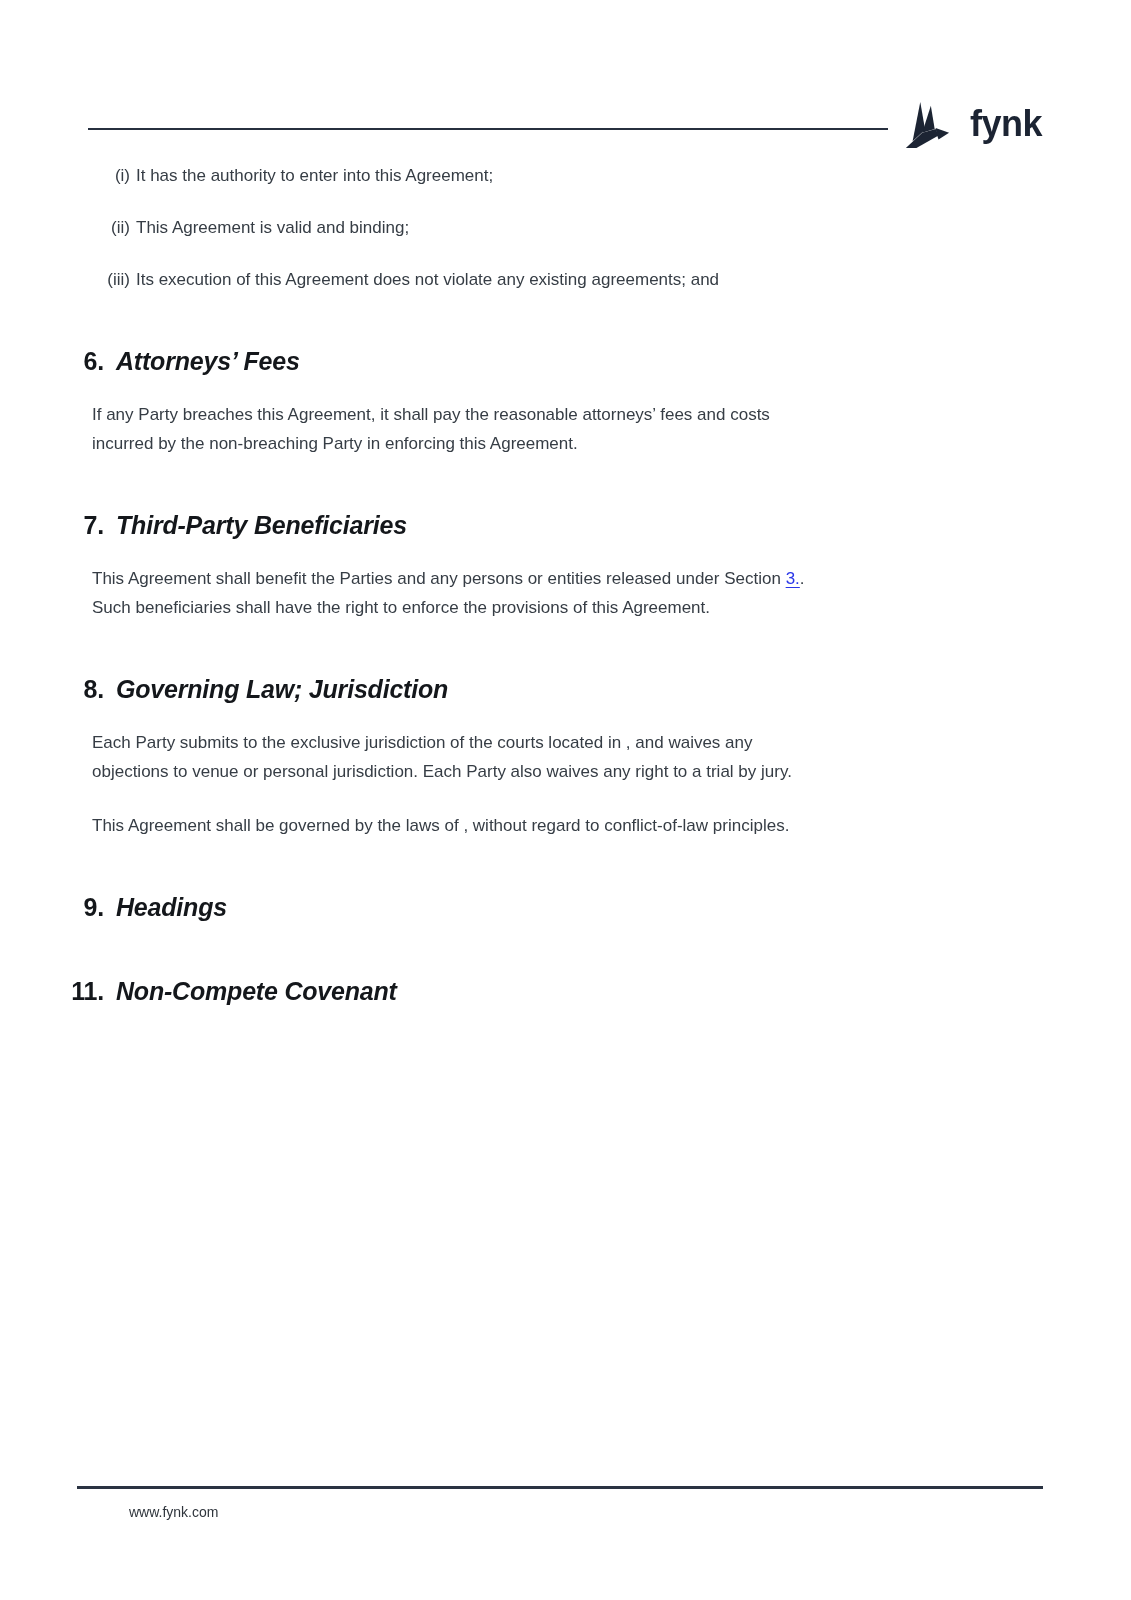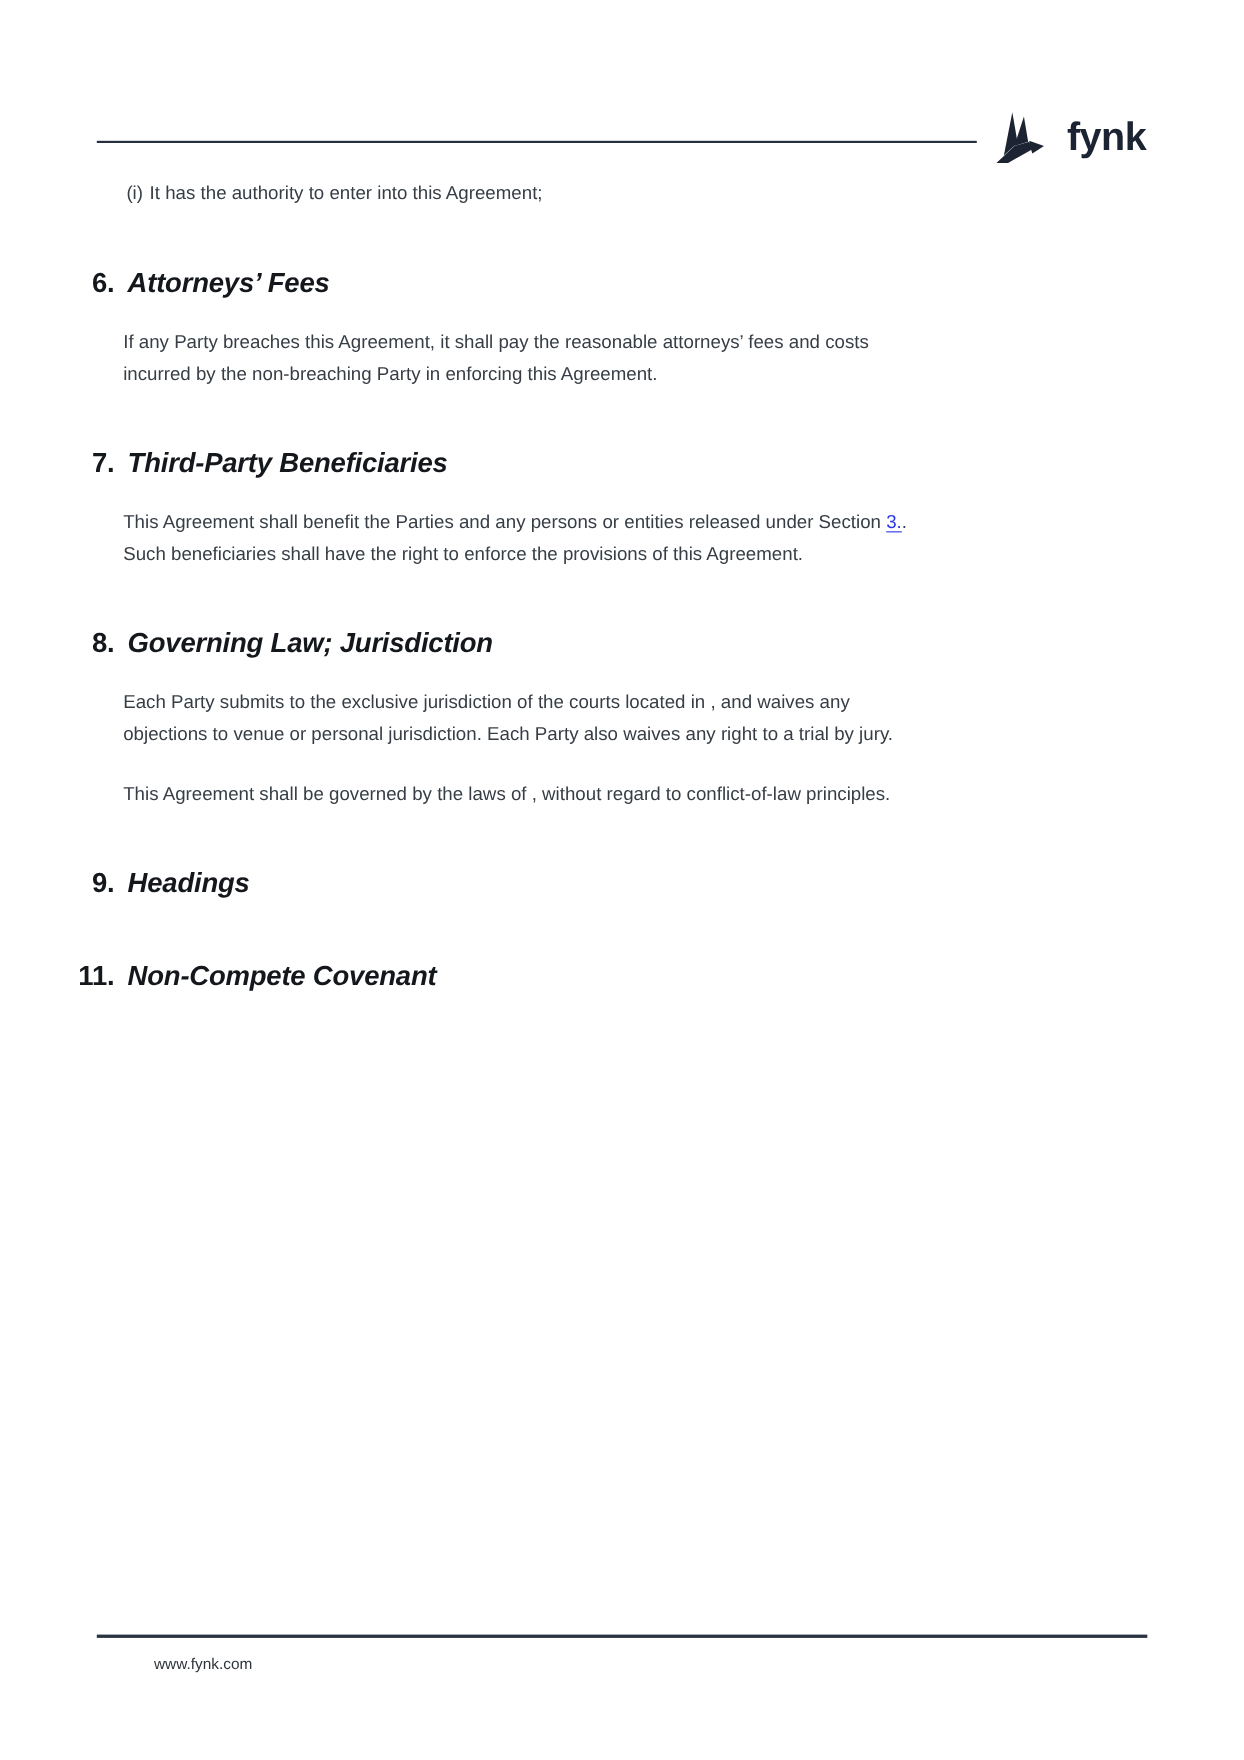--- a/index.html
+++ b/index.html
@@ -41,29 +41,29 @@
     display: flex; align-items: baseline;
     margin-top: 50px; margin-bottom: 22px;
     font-size: 25px; line-height: 34px; font-weight: 700; color: #14171b;
     letter-spacing: -0.2px;
   }
   .section-number { min-width: 36px; text-align: right; margin-right: 12px; flex: 0 0 auto; }
   .section-title { flex: 1 1 auto; font-style: italic; }
 
   
   .para {
-    margin: 0 0 25px 44px;
+    margin: 0 0 25px 24px;
     font-size: 17px; line-height: 29px;
     white-space: pre-line;
     max-width: 900px;
   }
   .inline-link { color: #2936e8; text-decoration: underline; text-underline-offset: 3px; cursor: pointer; }
 
   
-  .footer { position: absolute; left: 88px; right: 88px; top: 1486px; }
+  .footer { position: absolute; left: 77px; right: 88px; top: 1486px; }
   .footer-rule { height: 3px; background: #2a3342; }
   .footer-lines { margin-top: 11px; margin-left: 52px; font-size: 14px; line-height: 25px; color: #2f353c; }
 </style>
 </head>
 <body>
 
 <div class="page">
 
   <div class="header">
     <div class="header-rule"></div>
@@ -80,20 +80,28 @@
       </span>
       <span class="logo-text">fynk</span>
     </div>
   </div>
 
   <div class="content">
 
     <div class="clause-row">
       <span class="clause-marker">(i)</span>
       <span class="clause-text">It has the authority to enter into this Agreement;</span>
+    </div>
+    <div class="clause-row">
+      <span class="clause-marker">(ii)</span>
+      <span class="clause-text">This Agreement is valid and binding;</span>
+    </div>
+    <div class="clause-row">
+      <span class="clause-marker">(iii)</span>
+      <span class="clause-text">Its execution of this Agreement does not violate any existing agreements; and</span>
     </div>
 
     <div class="section-heading">
       <span class="section-number">6.</span>
       <span class="section-title">Attorneys’ Fees</span>
     </div>
     <p class="para">If any Party breaches this Agreement, it shall pay the reasonable attorneys’ fees and costs
 incurred by the non-breaching Party in enforcing this Agreement.</p>
 
     <div class="section-heading">

